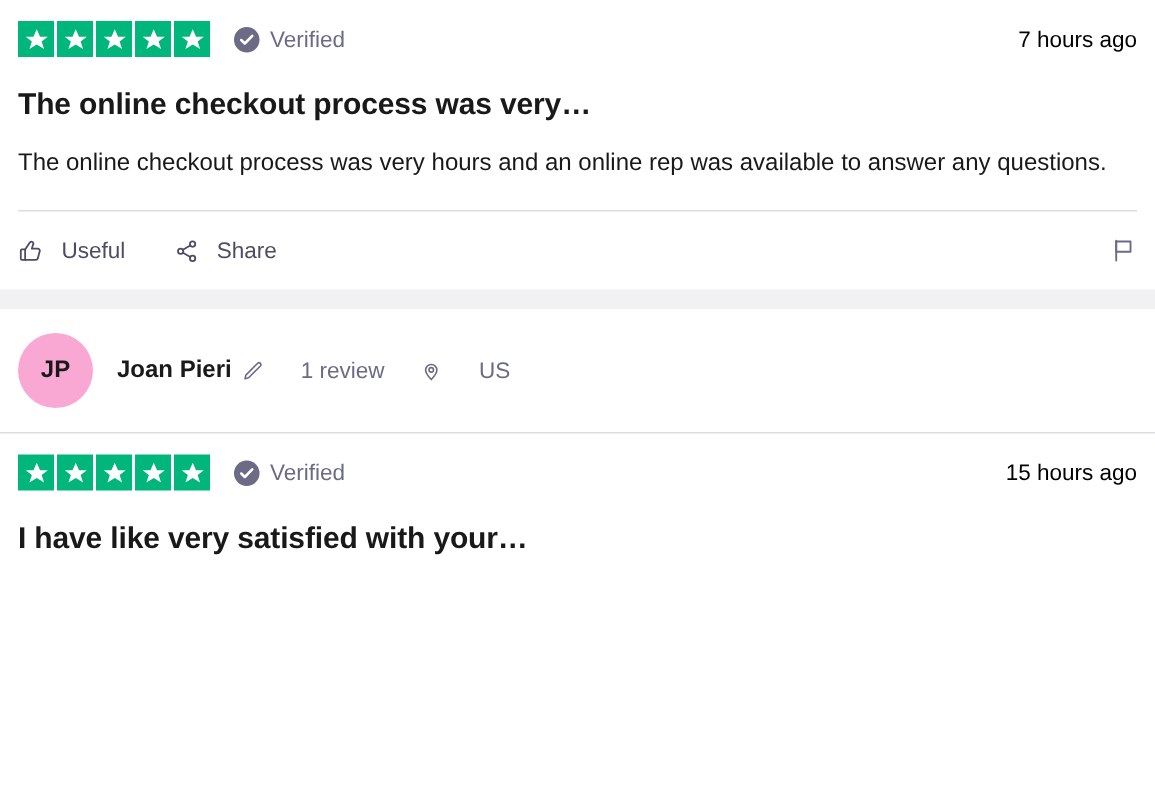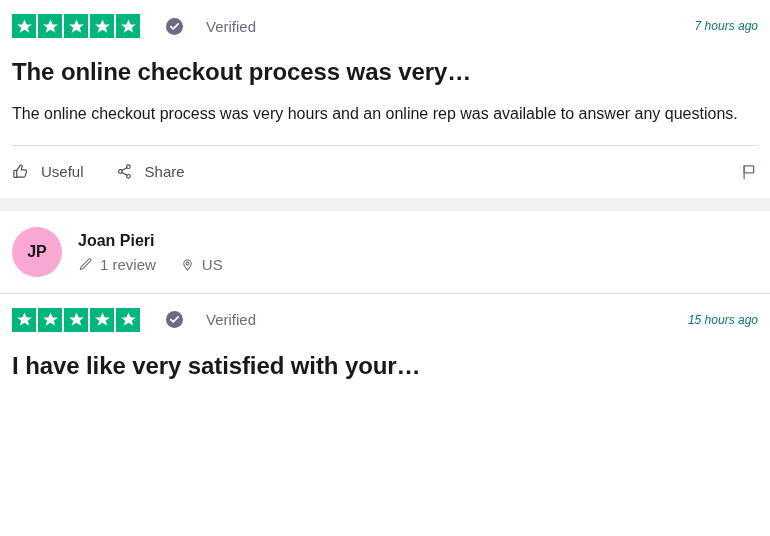--- a/index.html
+++ b/index.html
@@ -59,51 +59,50 @@
   }
   .star-box svg {
     width: 17px;
     height: 17px;
     display: block;
   }
 
   .verified {
     display: flex;
     align-items: center;
-    margin-left: 26px;
-    gap: 23px;
+    margin-left: 16px;
+    gap: 7px;
   }
   .verified-icon {
     width: 17px;
     height: 17px;
     border-radius: 50%;
     background: #6b6b85;
     display: flex;
     align-items: center;
     justify-content: center;
     flex: none;
   }
   .verified-icon svg { display: block; }
   .verified-label {
     font-size: 15px;
     color: #6b6b85;
     line-height: 1;
   }
 
   .timestamp {
     margin-left: auto;
-    font-size: 12px;
-    color: #0f766e;
+    font-size: 15px;
+    color: #000000;
     line-height: 1;
-    font-style: italic;
   }
 
   
   .review-title {
-    font-size: 24px;
+    font-size: 20px;
     font-weight: bold;
     color: #191919;
     margin: 0;
     padding-top: 16px;
     letter-spacing: -0.1px;
     line-height: 1.2;
   }
 
   
   .review-body {
@@ -177,41 +176,41 @@
     align-items: center;
     justify-content: center;
     font-size: 16px;
     font-weight: bold;
     color: #191919;
     flex: none;
   }
   .consumer-info {
     margin-left: 16px;
     display: flex;
-    flex-direction: column;
+    flex-direction: row;
     gap: 7px;
   }
   .consumer-name {
     font-size: 16px;
     font-weight: bold;
     color: #191919;
     line-height: 1.1;
   }
   .consumer-meta {
     display: flex;
     align-items: center;
     gap: 7px;
     font-size: 15px;
     color: #6b6b85;
     line-height: 1;
   }
   .meta-item {
     display: flex;
     align-items: center;
-    gap: 7px;
+    gap: 24px;
   }
   .meta-item + .meta-item { margin-left: 17px; }
   .meta-item svg { display: block; }
 </style>
 </head>
 <body>
 
 <div class="page">
 
   <div class="review-card">

